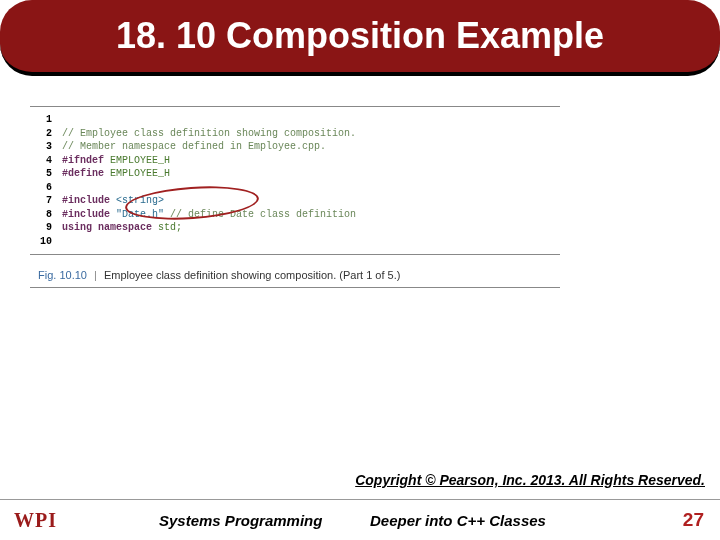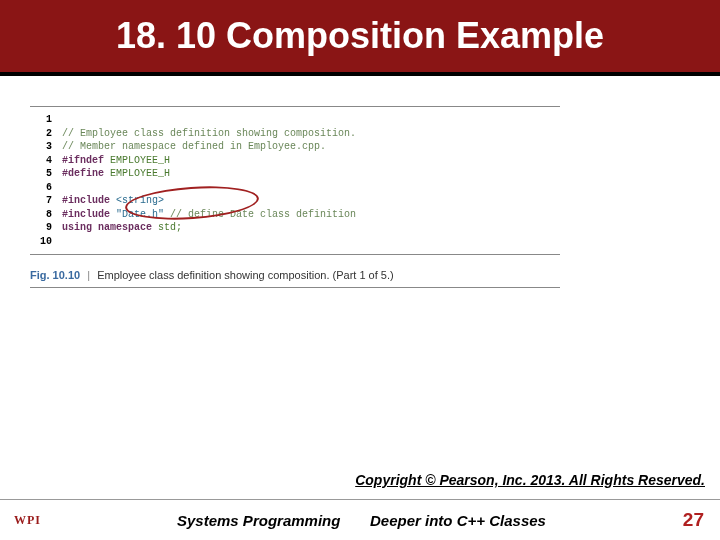--- a/index.html
+++ b/index.html
@@ -16,20 +16,21 @@
     background: #8a1515;
     color: #fff;
     height: 72px;
     border-bottom: 4px solid #000;
     display: flex;
     align-items: center;
     justify-content: center;
     font-family: 'Comic Sans MS', cursive, sans-serif;
     font-weight: bold;
     font-size: 36px;
+    border-radius: 32px;
   }
   .content {
     padding: 30px 30px 0 30px;
   }
   .code-block {
     border-top: 1px solid #888;
     border-bottom: 1px solid #888;
     padding: 6px 0;
     font-family: 'Courier New', monospace;
     font-size: 10px;
@@ -58,21 +59,22 @@
     width: 530px;
     border-bottom: 1px solid #888;
     padding-bottom: 6px;
     padding-top: 6px;
     font-family: Arial, sans-serif;
     font-size: 11px;
     color: #333;
   }
   .caption-label {
     color: #3a6aa0;
-    font-weight: bold;
+    font-weight: normal;
+    margin-left: 8px;
   }
   .caption-divider {
     color: #888;
     margin: 0 4px;
   }
   .ellipse-annot {
     position: absolute;
     border: 2px solid #a02020;
     border-radius: 50%;
     width: 130px;
@@ -102,34 +104,34 @@
     height: 40px;
     border-top: 1px solid #999;
     display: flex;
     align-items: center;
     background: #fff;
   }
   .logo {
     margin-left: 14px;
     font-family: Georgia, serif;
     font-weight: bold;
-    font-size: 12px;
+    font-size: 20px;
     color: #9a1b1b;
     letter-spacing: 1px;
   }
   .footer-text {
     font-family: 'Comic Sans MS', cursive, sans-serif;
     font-weight: bold;
     font-style: italic;
     font-size: 15px;
     color: #000;
   }
   .ft-left {
     position: absolute;
-    left: 177px;
+    left: 159px;
     text-align: right;
   }
   .ft-mid {
     position: absolute;
     left: 370px;
   }
   .page-num {
     position: absolute;
     right: 16px;
     font-family: 'Comic Sans MS', cursive, sans-serif;

